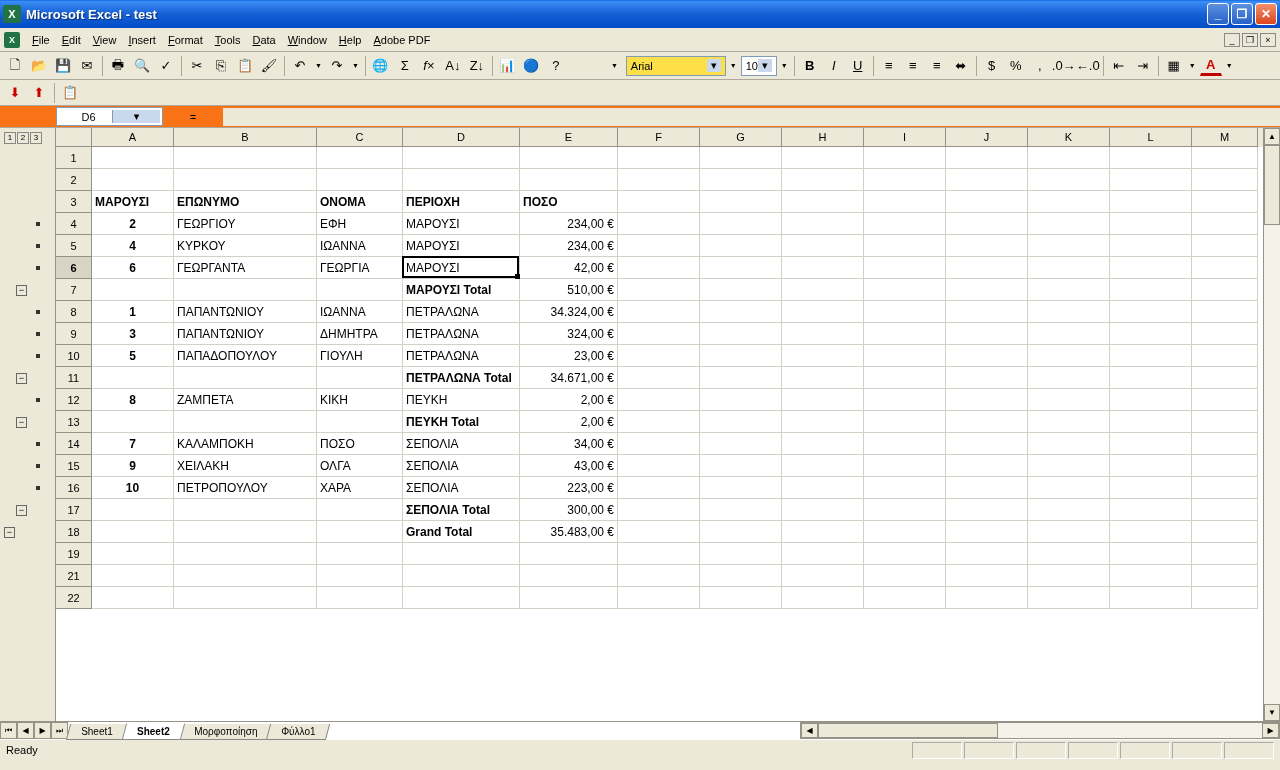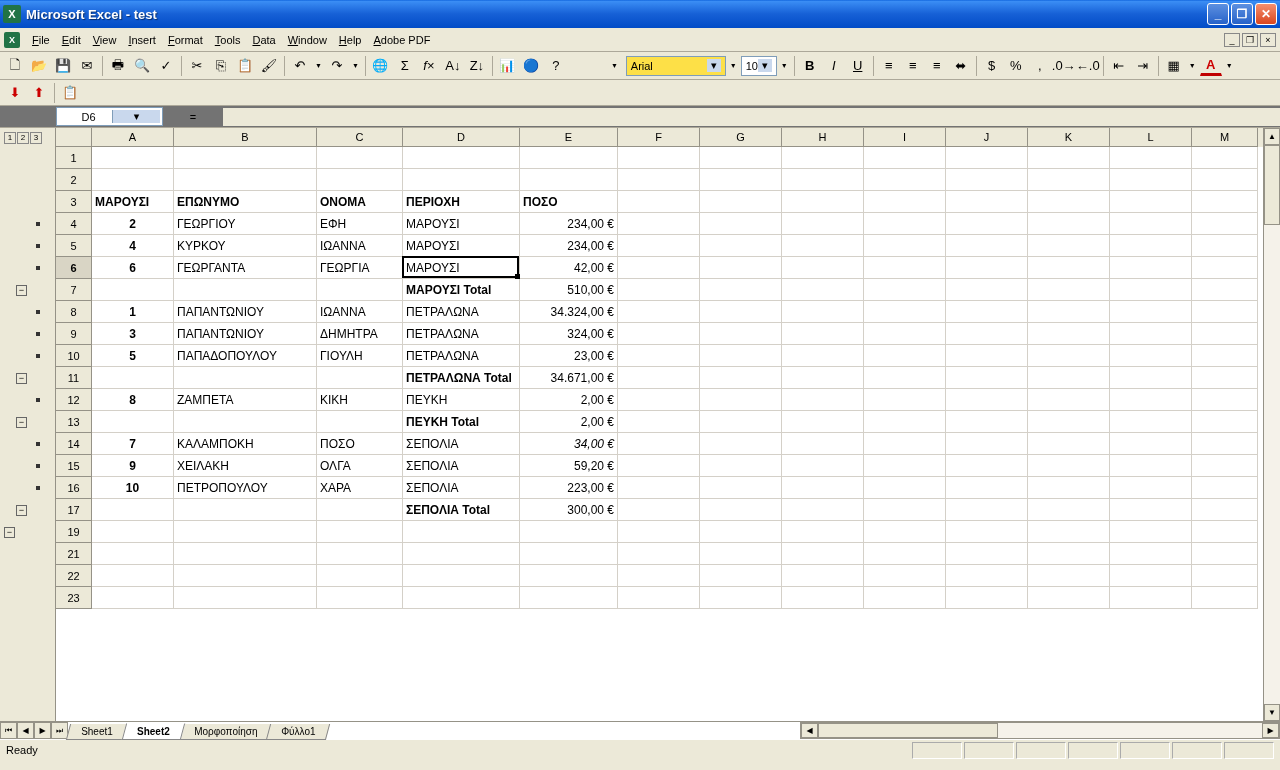--- a/index.html
+++ b/index.html
@@ -30,21 +30,21 @@
 .tb-drop{font-size:7px;padding:0 2px;cursor:pointer;}
 .font-name{width:100px;height:20px;border:1px solid #7f9db9;background:#fde047;display:flex;align-items:center;padding:0 4px;font-size:11px;margin-left:4px;}
 .font-name .dd{margin-left:auto;width:14px;text-align:center;background:#c9d8ed;cursor:pointer;}
 .font-size{width:36px;height:20px;border:1px solid #7f9db9;background:#fff;display:flex;align-items:center;padding:0 4px;font-size:11px;}
 .font-size .dd{margin-left:auto;width:14px;text-align:center;background:#c9d8ed;cursor:pointer;}
 
 
 .toolbar2 { height:26px; background:#ece9d8; border-bottom:1px solid #aca899; display:flex; align-items:center; padding:0 4px; gap:2px;}
 
 
-.formula-row{height:22px;background:#737373;border-bottom:1px solid #aca899;display:flex;align-items:center;}
+.formula-row{height:22px;background:#f97316;border-bottom:1px solid #aca899;display:flex;align-items:center;}
 .name-box{width:107px;height:19px;border:1px solid #7f9db9;background:#fff;display:flex;align-items:center;padding:0 2px 0 8px;margin-left:56px;font-size:11px;}
 .name-box span{flex:1;text-align:center;}
 .name-box .dd{width:14px;text-align:center;background:#c9d8ed;cursor:pointer;border-left:1px solid #7f9db9;}
 .fx-label{width:60px;text-align:center;font-size:11px;}
 .formula-input{flex:1;height:18px;border:none;background:#ece9d8;padding:0 4px;font-size:11px;}
 
 
 .sheet-area{display:flex;height:593px;background:#fff;position:relative;}
 .outline-col{width:56px;background:#ece9d8;border-right:1px solid #959287;}
 .outline-hdr{height:19px;display:flex;align-items:center;justify-content:flex-start;padding-left:4px;gap:1px;}
@@ -507,37 +507,37 @@
           <div class="cell" style="width: 82px;"></div>
           <div class="cell" style="width: 82px;"></div>
           <div class="cell" style="width: 66px;"></div>
         </div>
         <div class="row">
           <div class="rh">14</div>
           <div class="cell bold center" style="width: 82px;">7</div>
           <div class="cell" style="width: 143px;">ΚΑΛΑΜΠΟΚΗ</div>
           <div class="cell" style="width: 86px;">ΠΟΣΟ</div>
           <div class="cell" style="width: 117px;">ΣΕΠΟΛΙΑ</div>
-          <div class="cell right" style="width: 98px; font-style: italic;">34,00 €</div>
+          <div class="cell right" style="width: 98px;">34,00 €</div>
           <div class="cell" style="width: 82px;"></div>
           <div class="cell" style="width: 82px;"></div>
           <div class="cell" style="width: 82px;"></div>
           <div class="cell" style="width: 82px;"></div>
           <div class="cell" style="width: 82px;"></div>
           <div class="cell" style="width: 82px;"></div>
           <div class="cell" style="width: 82px;"></div>
           <div class="cell" style="width: 66px;"></div>
         </div>
         <div class="row">
           <div class="rh">15</div>
           <div class="cell bold center" style="width: 82px;">9</div>
           <div class="cell" style="width: 143px;">ΧΕΙΛΑΚΗ</div>
           <div class="cell" style="width: 86px;">ΟΛΓΑ</div>
           <div class="cell" style="width: 117px;">ΣΕΠΟΛΙΑ</div>
-          <div class="cell right" style="width: 98px;">59,20 €</div>
+          <div class="cell right" style="width: 98px;">43,00 €</div>
           <div class="cell" style="width: 82px;"></div>
           <div class="cell" style="width: 82px;"></div>
           <div class="cell" style="width: 82px;"></div>
           <div class="cell" style="width: 82px;"></div>
           <div class="cell" style="width: 82px;"></div>
           <div class="cell" style="width: 82px;"></div>
           <div class="cell" style="width: 82px;"></div>
           <div class="cell" style="width: 66px;"></div>
         </div>
         <div class="row">
@@ -566,20 +566,36 @@
           <div class="cell" style="width: 82px;"></div>
           <div class="cell" style="width: 82px;"></div>
           <div class="cell" style="width: 82px;"></div>
           <div class="cell" style="width: 82px;"></div>
           <div class="cell" style="width: 82px;"></div>
           <div class="cell" style="width: 82px;"></div>
           <div class="cell" style="width: 82px;"></div>
           <div class="cell" style="width: 66px;"></div>
         </div>
         <div class="row">
+          <div class="rh">18</div>
+          <div class="cell" style="width: 82px;"></div>
+          <div class="cell" style="width: 143px;"></div>
+          <div class="cell" style="width: 86px;"></div>
+          <div class="cell bold" style="width: 117px;">Grand Total</div>
+          <div class="cell right" style="width: 98px;">35.483,00 €</div>
+          <div class="cell" style="width: 82px;"></div>
+          <div class="cell" style="width: 82px;"></div>
+          <div class="cell" style="width: 82px;"></div>
+          <div class="cell" style="width: 82px;"></div>
+          <div class="cell" style="width: 82px;"></div>
+          <div class="cell" style="width: 82px;"></div>
+          <div class="cell" style="width: 82px;"></div>
+          <div class="cell" style="width: 66px;"></div>
+        </div>
+        <div class="row">
           <div class="rh">19</div>
           <div class="cell" style="width: 82px;"></div>
           <div class="cell" style="width: 143px;"></div>
           <div class="cell" style="width: 86px;"></div>
           <div class="cell" style="width: 117px;"></div>
           <div class="cell" style="width: 98px;"></div>
           <div class="cell" style="width: 82px;"></div>
           <div class="cell" style="width: 82px;"></div>
           <div class="cell" style="width: 82px;"></div>
           <div class="cell" style="width: 82px;"></div>
@@ -599,36 +615,20 @@
           <div class="cell" style="width: 82px;"></div>
           <div class="cell" style="width: 82px;"></div>
           <div class="cell" style="width: 82px;"></div>
           <div class="cell" style="width: 82px;"></div>
           <div class="cell" style="width: 82px;"></div>
           <div class="cell" style="width: 82px;"></div>
           <div class="cell" style="width: 66px;"></div>
         </div>
         <div class="row">
           <div class="rh">22</div>
-          <div class="cell" style="width: 82px;"></div>
-          <div class="cell" style="width: 143px;"></div>
-          <div class="cell" style="width: 86px;"></div>
-          <div class="cell" style="width: 117px;"></div>
-          <div class="cell" style="width: 98px;"></div>
-          <div class="cell" style="width: 82px;"></div>
-          <div class="cell" style="width: 82px;"></div>
-          <div class="cell" style="width: 82px;"></div>
-          <div class="cell" style="width: 82px;"></div>
-          <div class="cell" style="width: 82px;"></div>
-          <div class="cell" style="width: 82px;"></div>
-          <div class="cell" style="width: 82px;"></div>
-          <div class="cell" style="width: 66px;"></div>
-        </div>
-        <div class="row">
-          <div class="rh">23</div>
           <div class="cell" style="width: 82px;"></div>
           <div class="cell" style="width: 143px;"></div>
           <div class="cell" style="width: 86px;"></div>
           <div class="cell" style="width: 117px;"></div>
           <div class="cell" style="width: 98px;"></div>
           <div class="cell" style="width: 82px;"></div>
           <div class="cell" style="width: 82px;"></div>
           <div class="cell" style="width: 82px;"></div>
           <div class="cell" style="width: 82px;"></div>
           <div class="cell" style="width: 82px;"></div>

